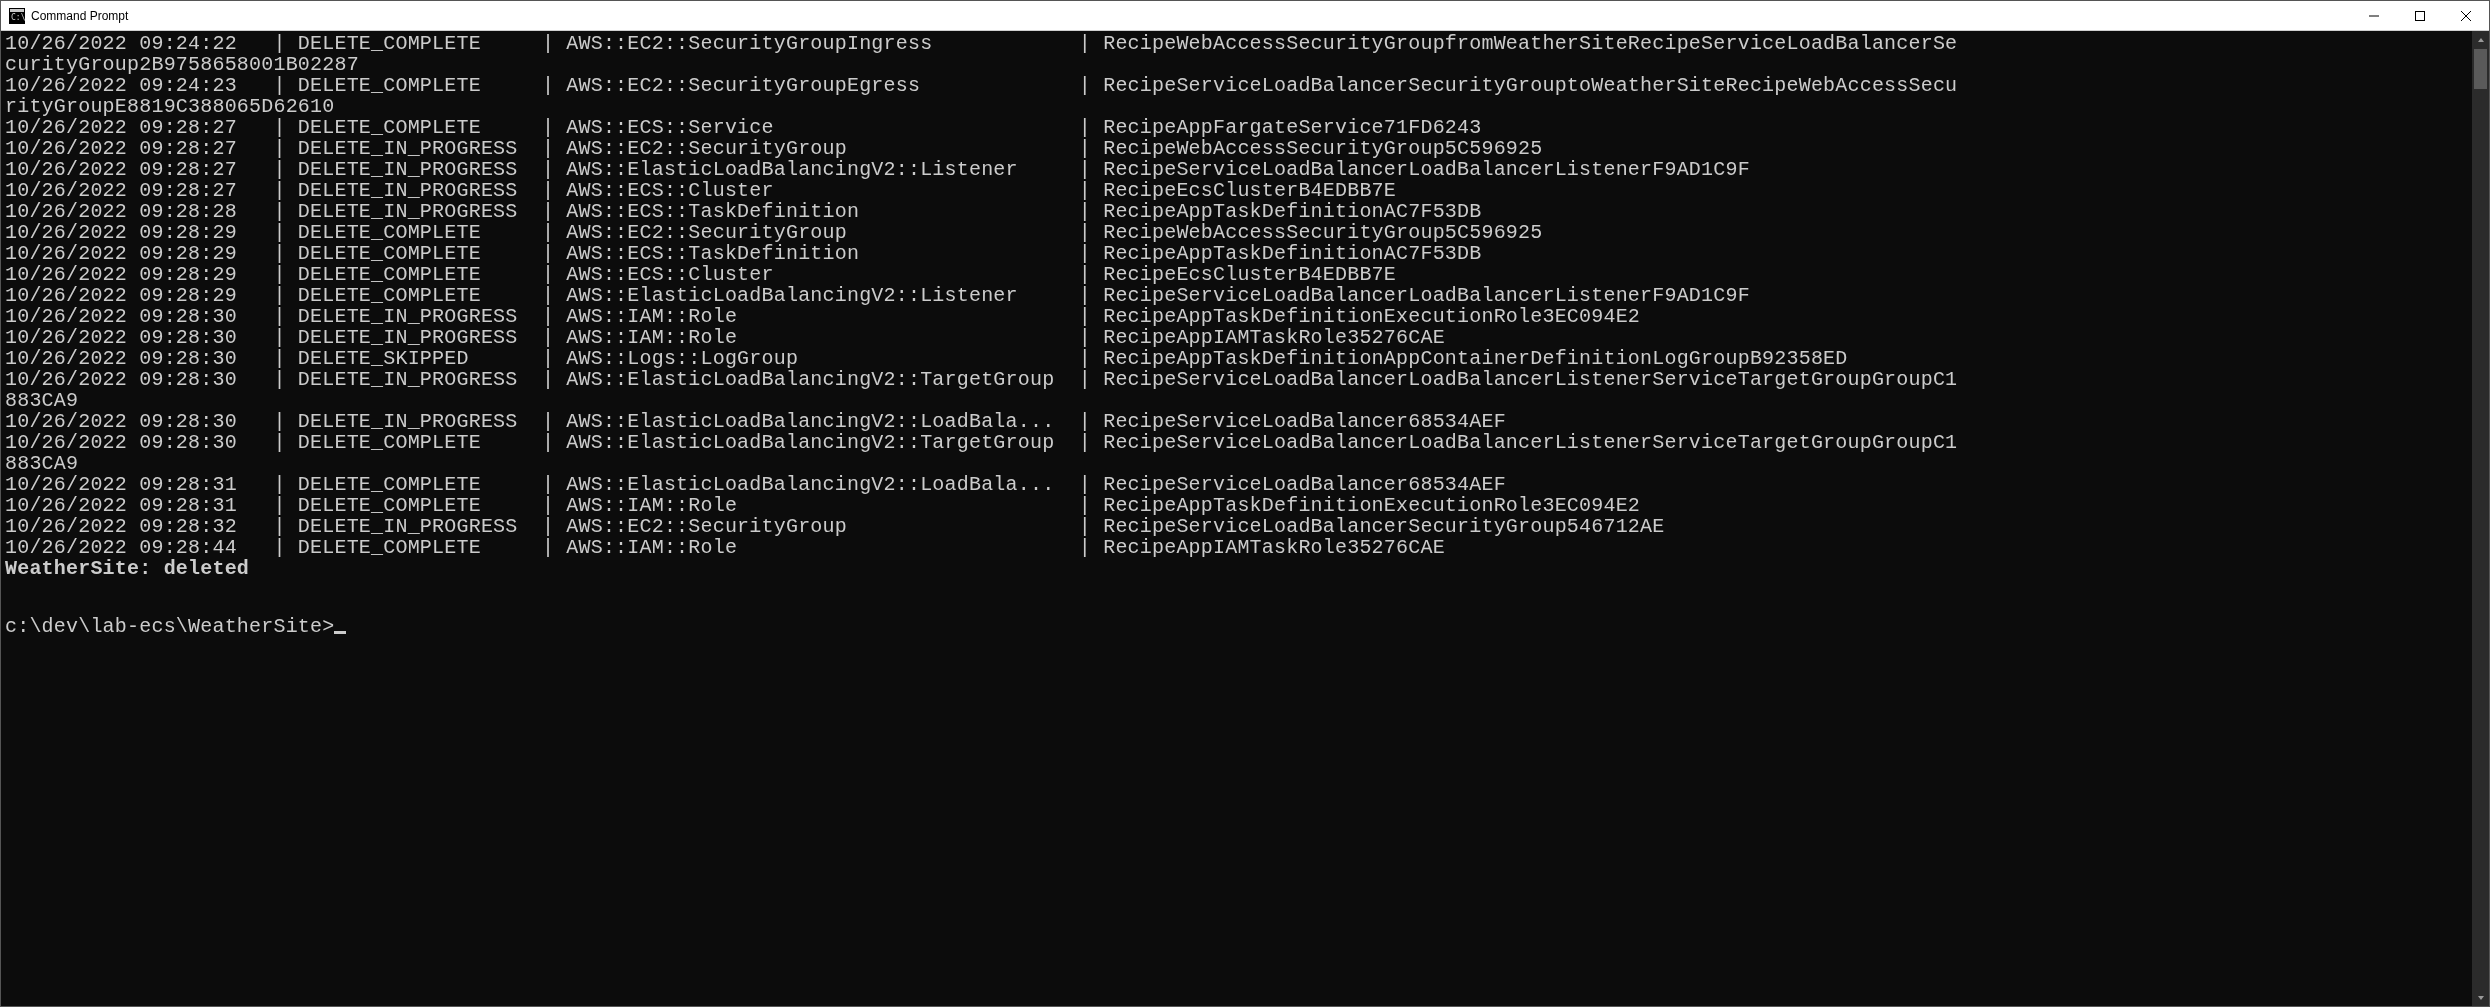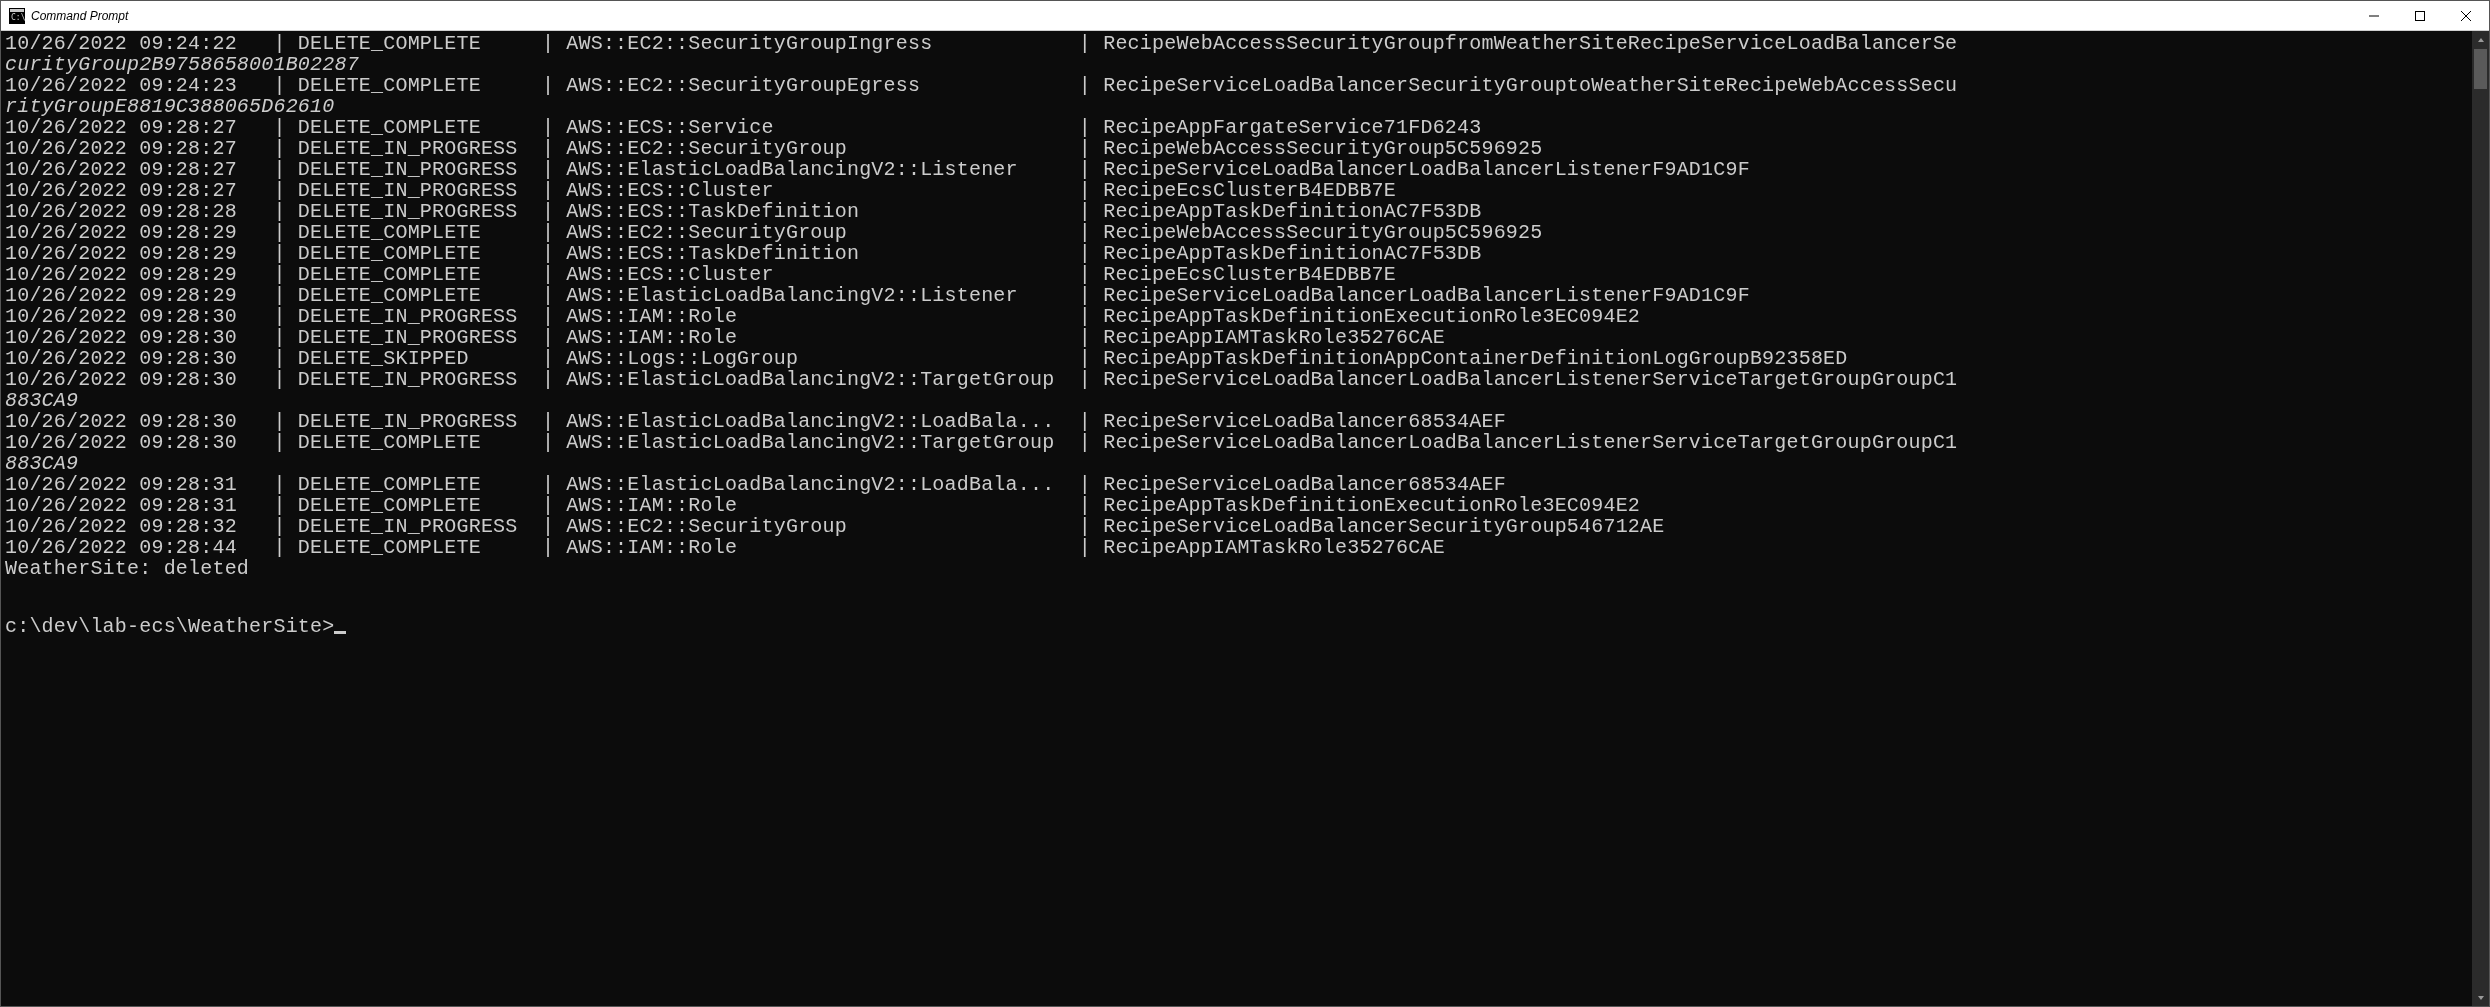--- a/index.html
+++ b/index.html
@@ -29,21 +29,20 @@
       margin: 0 6px 0 8px;
       display: inline-flex;
       align-items: center;
       justify-content: center;
     }
     .titlebar .app-icon svg { width: 16px; height: 16px; }
     .titlebar .title {
       font-size: 12px;
       color: #000;
       flex: 0 0 auto;
-      font-style: italic;
     }
     .titlebar .spacer { flex: 1 1 auto; }
     .titlebar .win-controls { display: flex; height: 100%; }
     .titlebar .win-btn {
       width: 46px;
       height: 100%;
       display: flex;
       align-items: center;
       justify-content: center;
       color: #000;
@@ -64,22 +63,22 @@
       padding: 2px 2px 4px 4px;
       font-family: Consolas, "Courier New", monospace;
       font-size: 20px;
       line-height: 1.05;
       color: #cccccc;
       letter-spacing: 0.2px;
       white-space: pre;
     }
     .terminal .row { white-space: pre; }
     .terminal .blank { height: 1.05em; }
-    .terminal .wrap-line { white-space: pre; font-style: italic; }
-    .terminal .status-line { white-space: pre; }
+    .terminal .wrap-line { white-space: pre; }
+    .terminal .status-line { white-space: pre; font-weight: bold; }
     .prompt-line { white-space: pre; margin-top: 16px; }
     .cursor {
       display: inline-block;
       width: 0.6em;
       height: 3px;
       background: #cccccc;
       vertical-align: -2px;
       margin-left: 0;
     }
 

